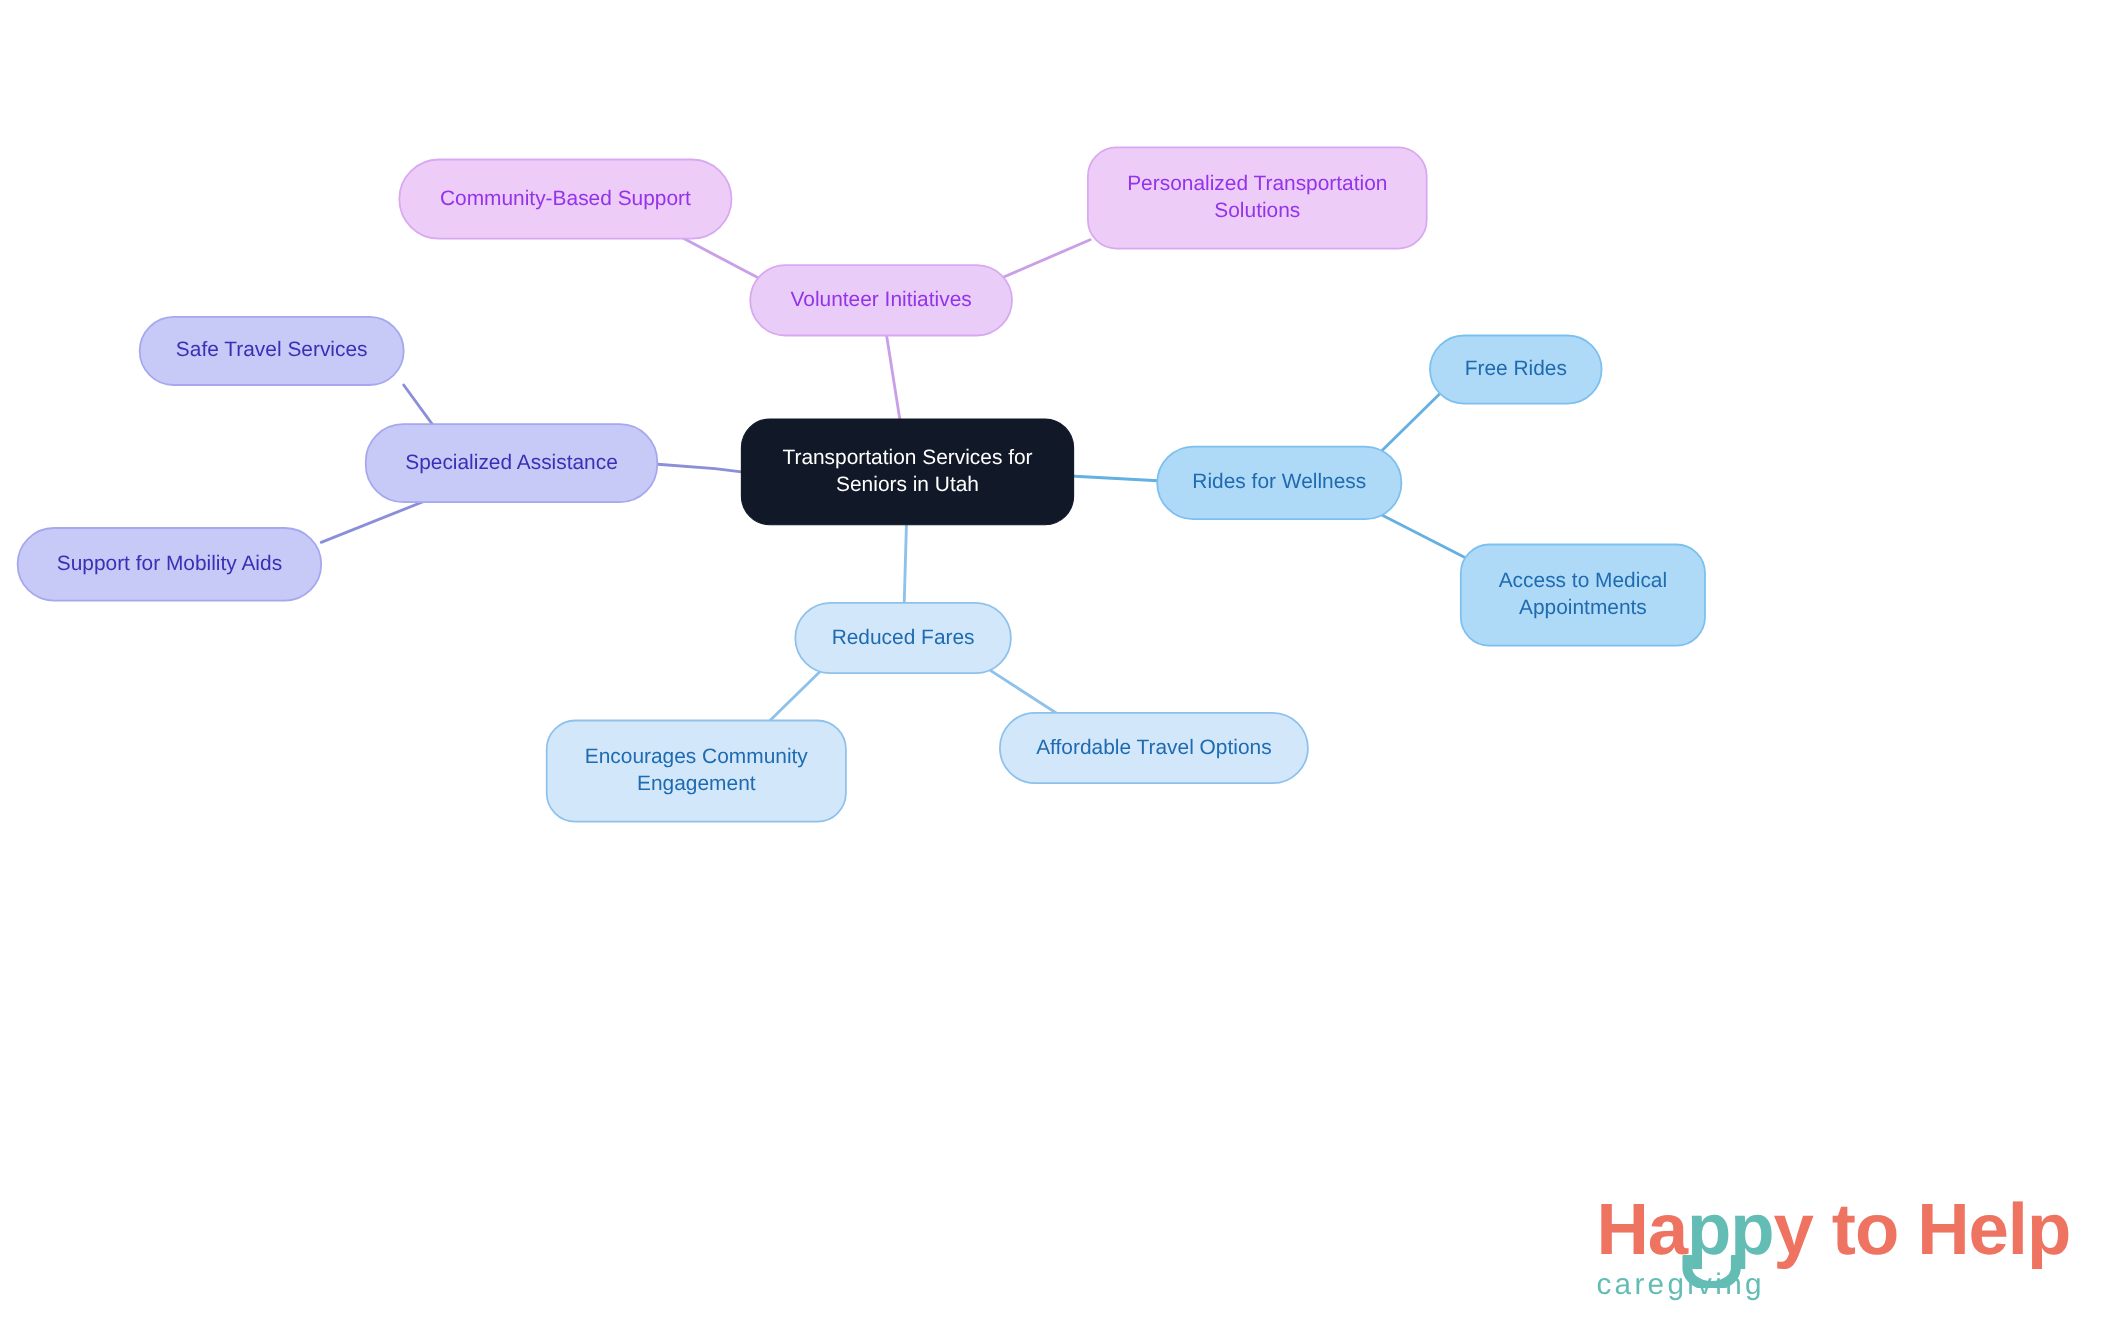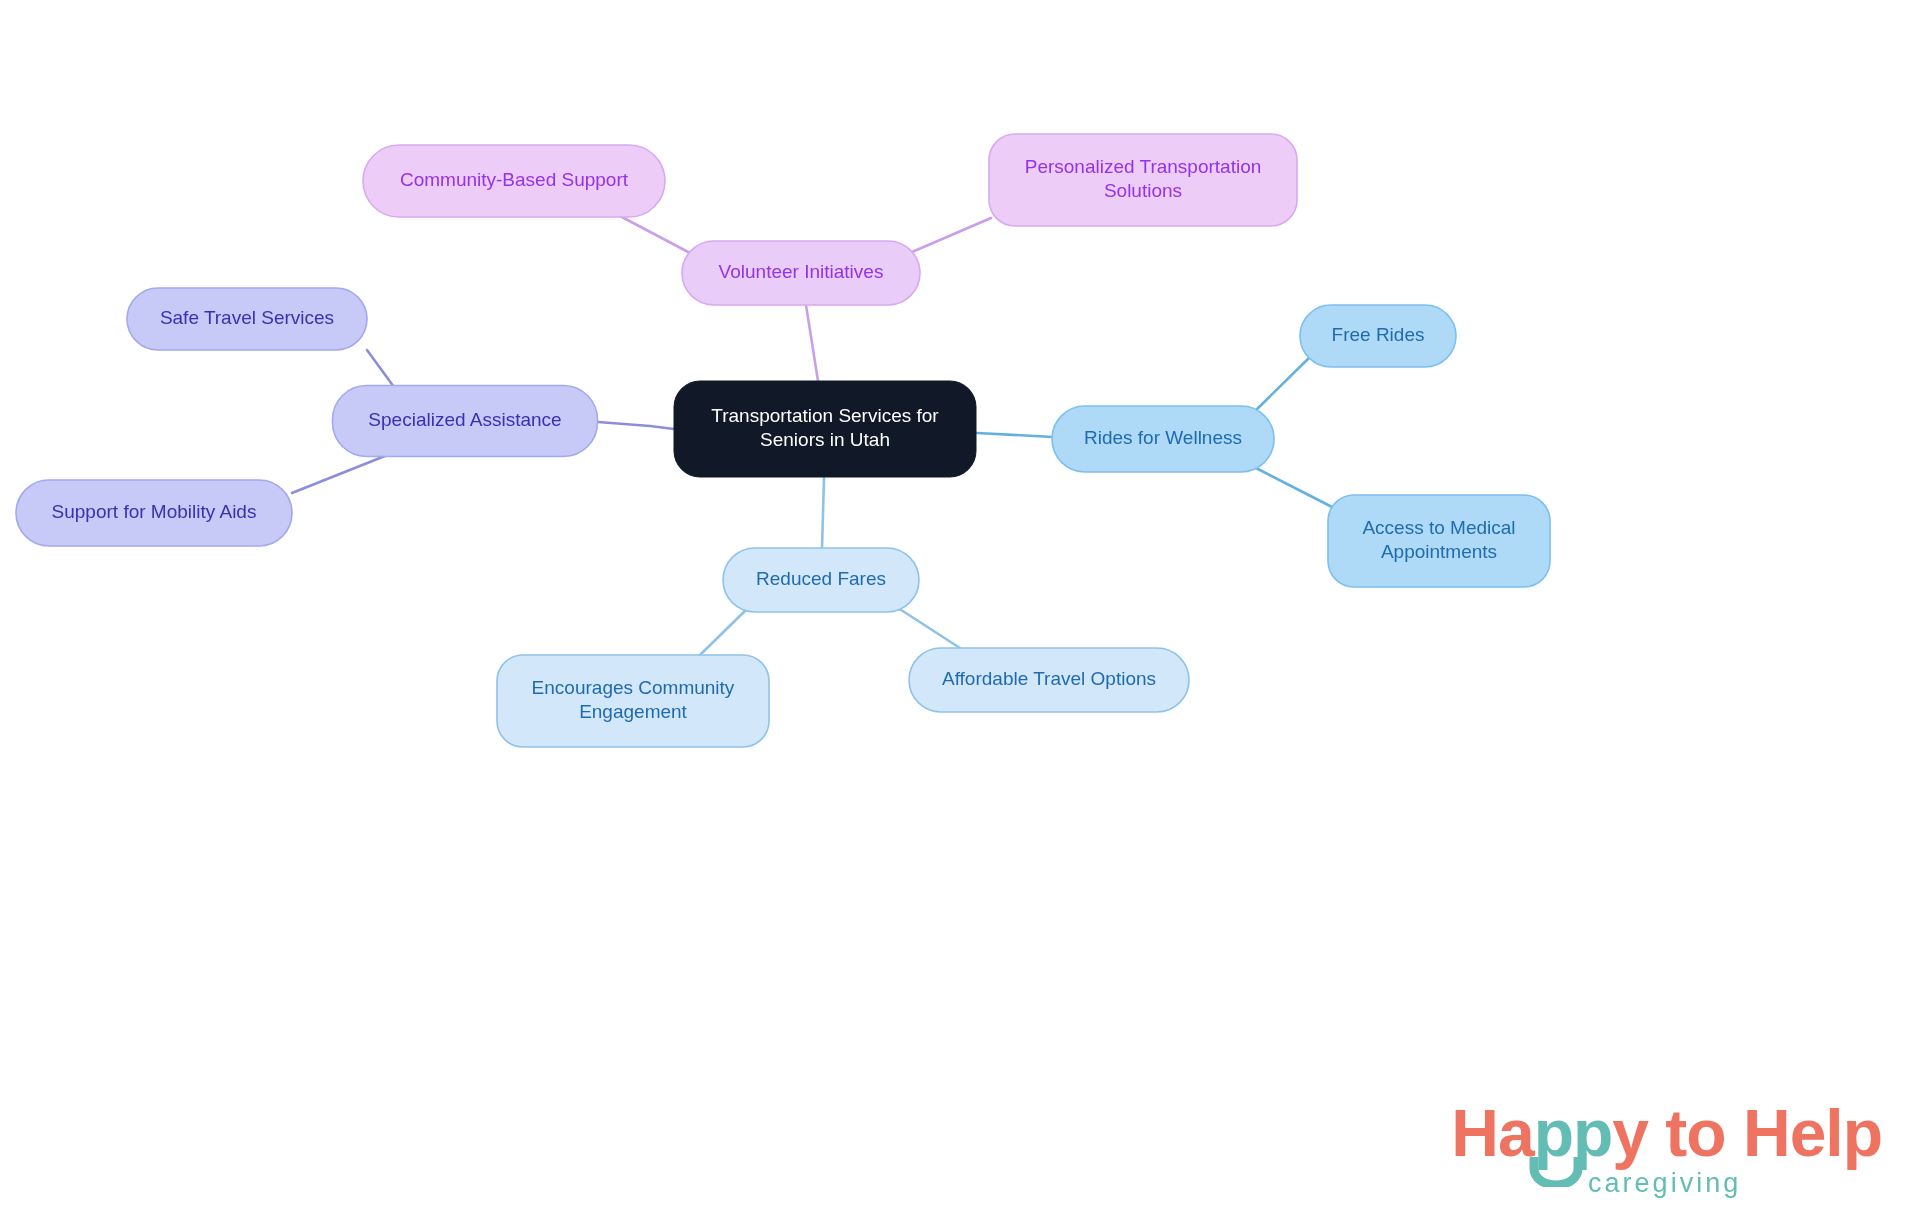--- a/index.html
+++ b/index.html
@@ -23,22 +23,22 @@
     display: block;
   }
   .node-label {
     font-family: "Liberation Sans", sans-serif;
     text-anchor: middle;
     dominant-baseline: middle;
   }
   .logo-wrap {
     position: absolute;
     right: 38px;
-    bottom: 18px;
-    text-align: center;
+    bottom: 34px;
+    text-align: left;
     line-height: 1;
     user-select: none;
   }
   .logo-main {
     font-family: "Liberation Sans", sans-serif;
     font-size: 66px;
     font-weight: bold;
     letter-spacing: -1px;
     white-space: nowrap;
     position: relative;

